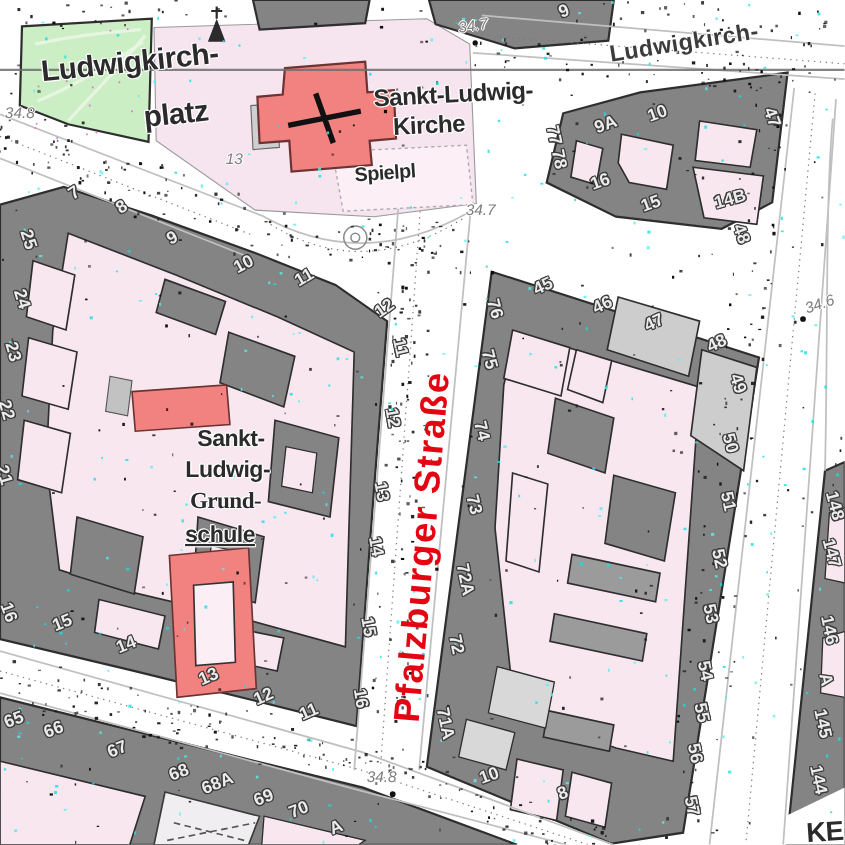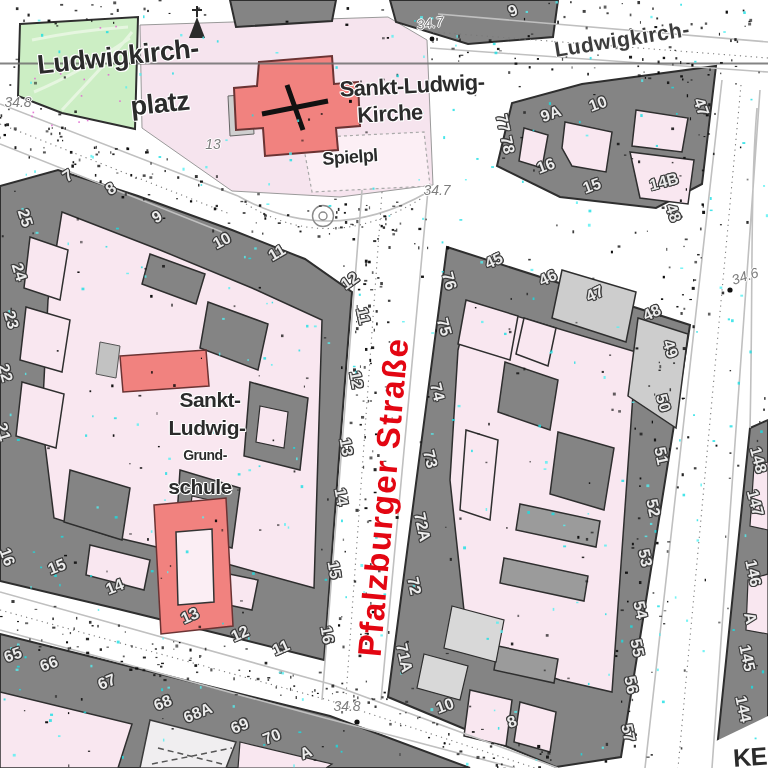--- a/index.html
+++ b/index.html
@@ -1237,22 +1237,22 @@
       <span class="lbl num" style="left: 750px; top: 618px; transform: translate(-50%, -50%) rotate(78deg);">A</span>
       <span class="lbl num" style="left: 747px; top: 658px; transform: translate(-50%, -50%) rotate(78deg);">145</span>
       <span class="lbl num" style="left: 743px; top: 709px; transform: translate(-50%, -50%) rotate(78deg);">144</span>
       <span class="lbl place" style="left: 118px; top: 57px; transform: translate(-50%, -50%) rotate(-6deg); font-size: 27px;">Ludwigkirch-</span>
       <span class="lbl place" style="left: 160px; top: 104px; transform: translate(-50%, -50%) rotate(-6deg); font-size: 27px;">platz</span>
       <span class="lbl place" style="left: 412px; top: 86px; transform: translate(-50%, -50%) rotate(-3deg); font-size: 22px;">Sankt-Ludwig-</span>
       <span class="lbl place" style="left: 390px; top: 114px; transform: translate(-50%, -50%) rotate(-3deg); font-size: 22px;">Kirche</span>
       <span class="lbl place" style="left: 350px; top: 157px; transform: translate(-50%, -50%) rotate(-4deg); font-size: 18px;">Spielpl</span>
       <span class="lbl place" style="left: 210px; top: 399px; transform: translate(-50%, -50%) rotate(0deg); font-size: 21px;">Sankt-</span>
       <span class="lbl place" style="left: 207px; top: 427px; transform: translate(-50%, -50%) rotate(0deg); font-size: 21px;">Ludwig-</span>
-      <span class="lbl place" style="left: 205px; top: 455px; transform: translate(-50%, -50%) rotate(0deg); font-size: 14px;">Grund-</span>
-      <span class="lbl place" style="left: 200px; top: 486px; transform: translate(-50%, -50%) rotate(0deg); font-size: 21px;">schule</span>
+      <span class="lbl place" style="left: 205px; top: 455px; transform: translate(-50%, -50%) rotate(0deg); font-size: 21px; font-family: Liberation Serif, serif;">Grund-</span>
+      <span class="lbl place" style="left: 200px; top: 486px; transform: translate(-50%, -50%) rotate(0deg); font-size: 21px; text-decoration: underline;">schule</span>
       <span class="lbl place" style="left: 750px; top: 757px; transform: translate(-50%, -50%) rotate(-4deg); font-size: 25px;">KE</span>
       <span class="lbl street" style="left: 622px; top: 39px; transform: translate(-50%, -50%) rotate(-9deg); font-size: 21px;">Ludwigkirch-</span>
       <span class="lbl elev" style="left: 18px; top: 102px; transform: translate(-50%, -50%) rotate(0deg);">34.8</span>
       <span class="lbl elev" style="left: 430px; top: 23px; transform: translate(-50%, -50%) rotate(-8deg);">34.7</span>
       <span class="lbl elev" style="left: 437px; top: 190px; transform: translate(-50%, -50%) rotate(0deg);">34.7</span>
       <span class="lbl elev" style="left: 213px; top: 144px; transform: translate(-50%, -50%) rotate(0deg);">13</span>
       <span class="lbl elev" style="left: 347px; top: 706px; transform: translate(-50%, -50%) rotate(0deg);">34.8</span>
       <span class="lbl elev" style="left: 745px; top: 276px; transform: translate(-50%, -50%) rotate(-18deg);">34.6</span>
     </div>
 </div>

